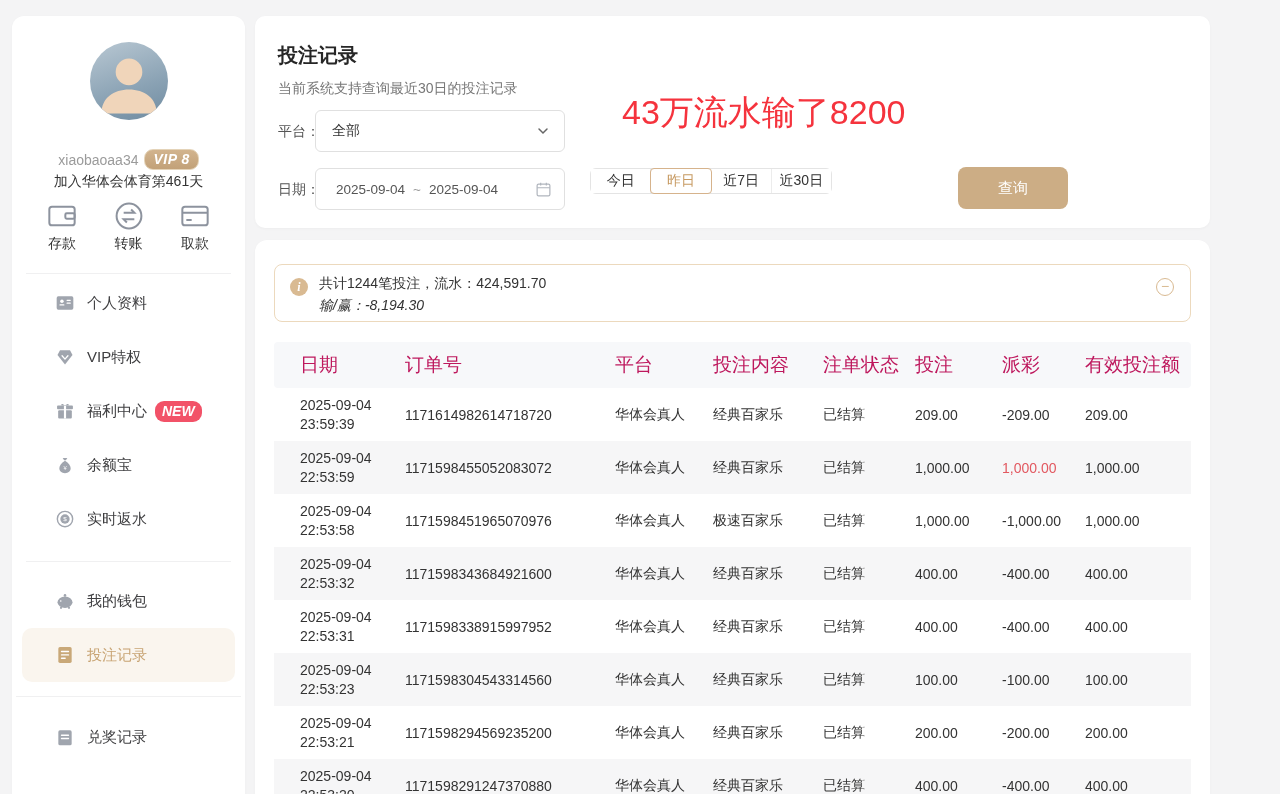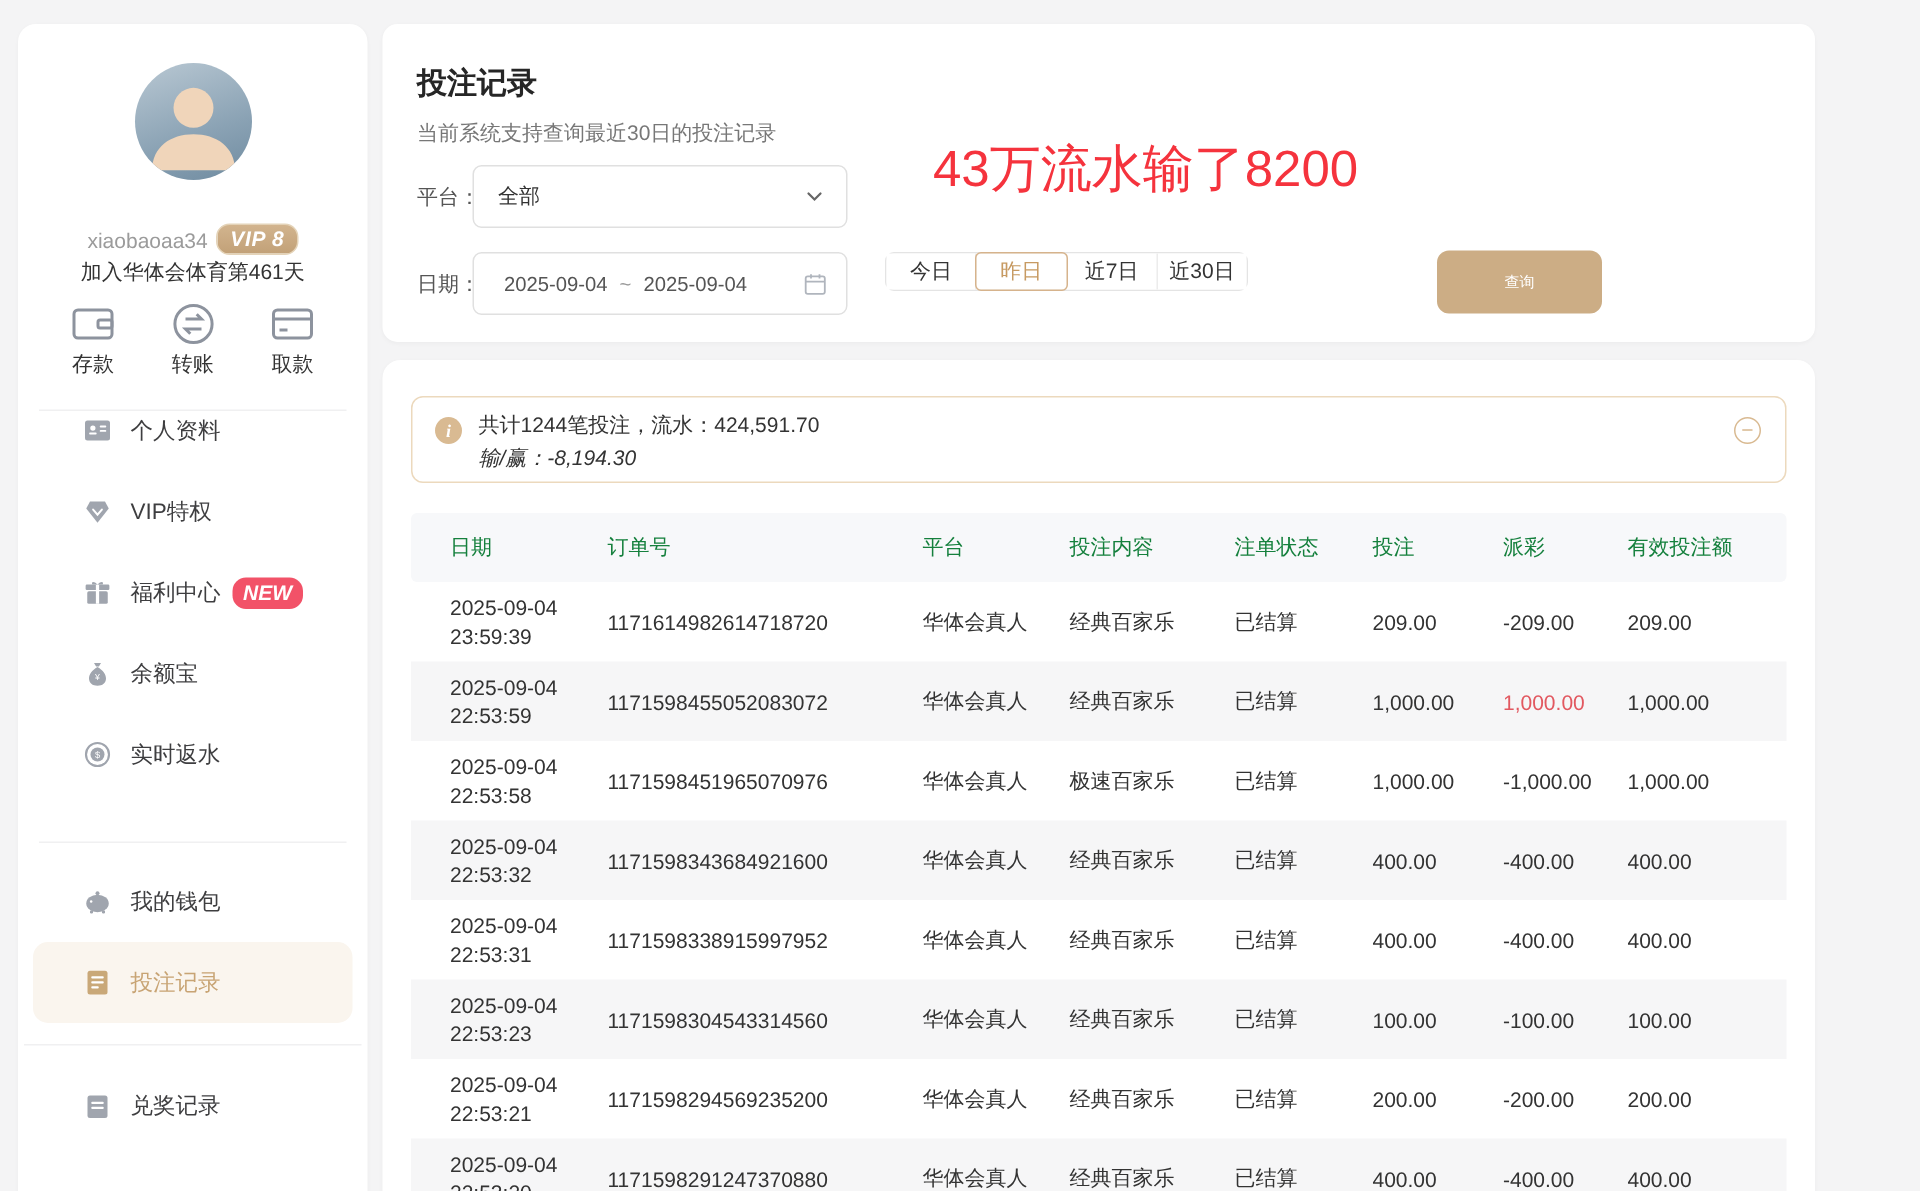--- a/index.html
+++ b/index.html
@@ -53,42 +53,42 @@
     padding:0 12px 0 20px; cursor:pointer; font-size:13.5px; color:#555; }
   .date-box .dsep { margin:0 8px; color:#999; }
   .date-box .spacer { flex:1; }
   .qr-group { position:absolute; left:335px; top:152px; width:242px; height:26px; display:flex;
     border:1px solid #e4e4e4; border-radius:6px; background:#fff; overflow:visible; }
   .qr-btn { flex:1; display:flex; align-items:center; justify-content:center; font-size:14px; color:#333;
     border-right:1px solid #ececec; cursor:pointer; background:#fff; }
   .qr-btn:last-child { border-right:none; }
   .qr-btn.active { position:relative; color:#c79a62; border-right-color:transparent; }
   .qr-btn.active::after { content:""; position:absolute; inset:-1px; border:1px solid #d6b38c; border-radius:4px; }
-  .btn { position:absolute; top:151px; height:42px; border-radius:8px; font-size:10px;
+  .btn { position:absolute; top:151px; height:42px; border-radius:8px; font-size:15px;
     display:flex; align-items:center; justify-content:center; cursor:pointer; }
   .btn-search { left:703px; width:110px; background:#ccad85; color:#fff; border:none; }
   .btn-reset { left:825px; width:108px; background:#fff; color:#333; border:1px solid #e3e3e3; }
   .annotation { position:absolute; left:622px; top:90px; z-index:6; font-size:34px; color:#f5333d; white-space:nowrap; }
 
   
   .table-card { left:255px; top:240px; width:955px; height:700px; }
   .summary-box { position:absolute; left:19px; top:24px; width:917px; height:58px;
     border:1px solid #ecd9bd; border-radius:8px; background:#fff; }
   .summary-line { position:absolute; left:44px; font-size:14px; color:#333; }
   .sum1 { top:10px; } .sum2 { top:32px;font-style:italic; }
   .info-icon { position:absolute; left:15px; top:13px; width:18px; height:18px; border-radius:50%;
     background:#d9ba92; color:#fff; font-size:12px; font-weight:bold; font-style:italic;
     display:flex; align-items:center; justify-content:center; font-family:"Liberation Serif","DejaVu Serif",serif; }
   .collapse-icon { position:absolute; right:16px; top:13px; width:18px; height:18px; border-radius:50%;
     border:1.3px solid #d9ba92; color:#d9ba92; font-size:14px; line-height:15px; text-align:center; cursor:pointer; }
 
   .tbl { position:absolute; left:19px; top:102px; width:917px; }
   .tr { display:flex; width:100%; }
   .thead { height:46px; background:#f7f8fa; border-radius:4px; align-items:center; }
-  .th { font-size:14px; color:#15803d; font-weight:500; }
+  .th { font-size:19px; color:#be185d; font-weight:500; }
   .row { height:53px; align-items:center; background:#fff; }
   .row.alt { background:#f6f6f7; }
   .td { font-size:14px; color:#333; }
   .c-date { width:131px; padding-left:26px; }
   .c-order { width:210px; }
   .c-platform { width:98px; }
   .c-content { width:110px; }
   .c-status { width:92px; }
   .c-bet { width:87px; }
   .c-payout { width:83px; }
@@ -136,21 +136,21 @@
           <rect x="2.5" y="5" width="19" height="14" rx="2"></rect>
           <path d="M2.5 9.5h19M5.5 15h4"></path>
         </svg>
       </span>
       <span class="qa-label">取款</span>
     </div>
   </div>
 
   <div class="sb-div" style="top:257px"></div>
 
-  <nav class="menu" style="top:244px">
+  <nav class="menu" style="top:260px">
     <div class="menu-item">
       <span class="mi-icon">
         <svg viewBox="0 0 24 24">
             <rect x="2" y="4" width="20" height="16" rx="2" fill="#a0a5ae"></rect>
             <circle cx="8.3" cy="10" r="2.1" fill="#fff"></circle>
             <rect x="5.3" y="13.6" width="6" height="1.5" rx=".7" fill="#fff"></rect>
             <rect x="13.8" y="8" width="5.2" height="1.5" rx=".7" fill="#fff"></rect>
             <rect x="13.8" y="11.5" width="5.2" height="1.5" rx=".7" fill="#fff"></rect>
           </svg>
       </span>

